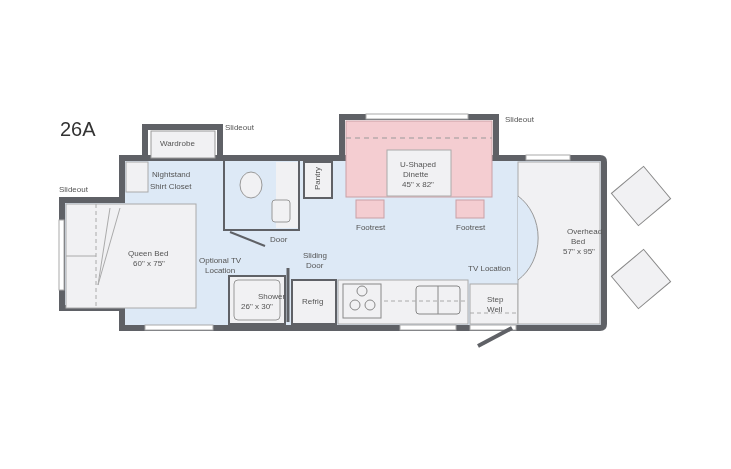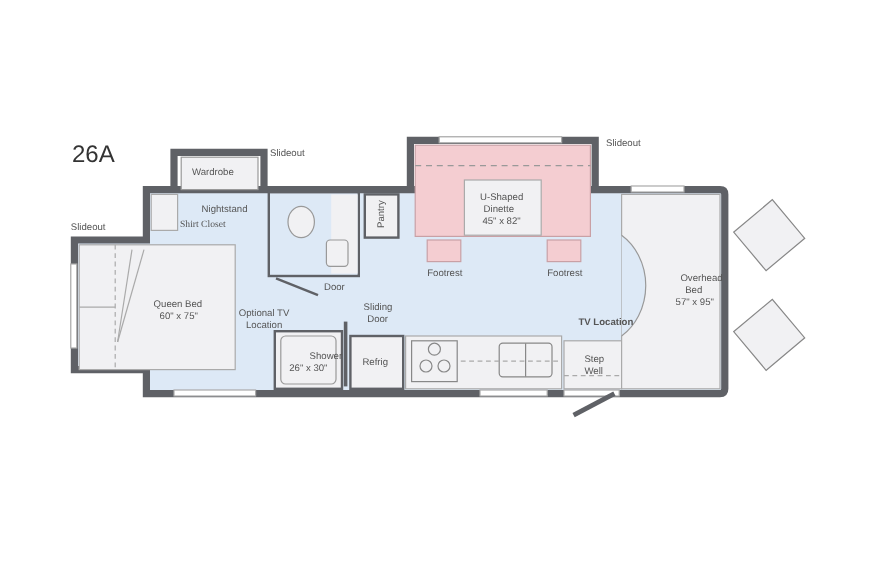--- a/index.html
+++ b/index.html
@@ -97,36 +97,36 @@
     <rect x="620" y="175" width="42" height="42" transform="rotate(-40 641 196)"></rect>
     <rect x="620" y="258" width="42" height="42" transform="rotate(-40 641 279)"></rect>
   </g>
 </svg>
 
 <div class="model">26A</div>
 <div class="lbl" style="left:160px;top:139px;">Wardrobe</div>
 <div class="lbl" style="left:225px;top:123px;">Slideout</div>
 <div class="lbl" style="left:59px;top:185px;">Slideout</div>
 <div class="lbl" style="left:505px;top:115px;">Slideout</div>
-<div class="lbl" style="left:168px;top:170px;">Nightstand</div>
-<div class="lbl" style="left:150px;top:182px;font-family:Liberation Serif, serif;">Shirt Closet</div>
+<div class="lbl" style="left:152px;top:170px;">Nightstand</div>
+<div class="lbl" style="left:150px;top:182px;">Shirt Closet</div>
 <div class="lbl" style="left:128px;top:249px;">Queen Bed</div>
 <div class="lbl" style="left:133px;top:259px;">60" x 75"</div>
 <div class="lbl" style="left:199px;top:256px;">Optional TV</div>
 <div class="lbl" style="left:205px;top:266px;text-align:center;">Location</div>
 <div class="lbl" style="left:270px;top:235px;">Door</div>
 <div class="lbl" style="left:313px;top:166px;transform:rotate(-90deg);transform-origin:left top;top:190px;">Pantry</div>
 <div class="lbl" style="left:303px;top:251px;">Sliding</div>
 <div class="lbl" style="left:306px;top:261px;">Door</div>
 <div class="lbl" style="left:244px;top:292px;margin-left:14px;">Shower</div>
 <div class="lbl" style="left:241px;top:302px;">26" x 30"</div>
 <div class="lbl" style="left:302px;top:297px;">Refrig</div>
 <div class="lbl" style="left:400px;top:160px;">U-Shaped</div>
 <div class="lbl" style="left:403px;top:170px;">Dinette</div>
 <div class="lbl" style="left:402px;top:180px;">45" x 82"</div>
 <div class="lbl" style="left:356px;top:223px;">Footrest</div>
 <div class="lbl" style="left:456px;top:223px;">Footrest</div>
-<div class="lbl" style="left:482px;top:264px;font-weight:bold;">TV Location</div>
+<div class="lbl" style="left:468px;top:264px;">TV Location</div>
 <div class="lbl" style="left:487px;top:295px;text-align:right;">Step</div>
 <div class="lbl" style="left:487px;top:305px;">Well</div>
 <div class="lbl" style="left:567px;top:227px;text-align:center;">Overhead</div>
 <div class="lbl" style="left:571px;top:237px;">Bed</div>
 <div class="lbl" style="left:563px;top:247px;">57" x 95"</div>
 
 </body></html>

